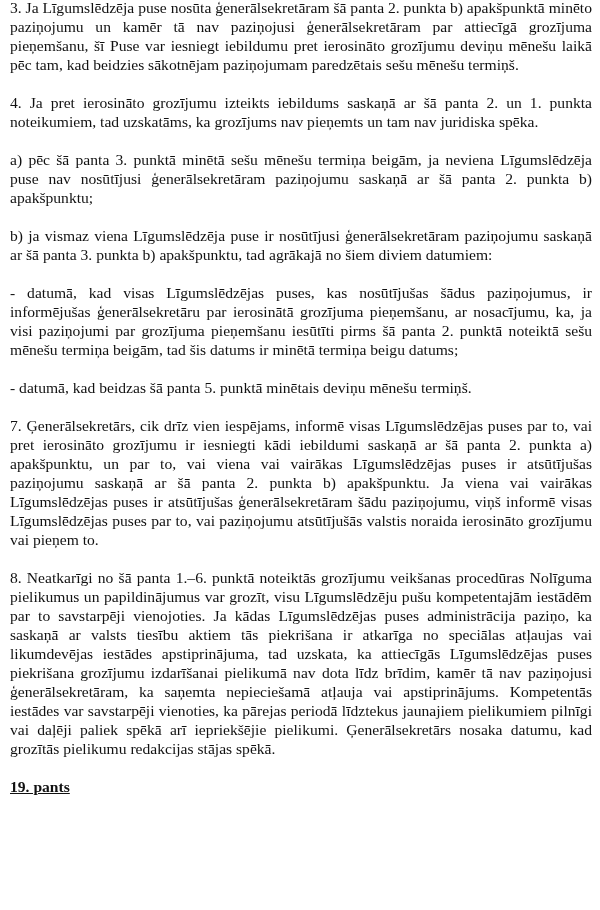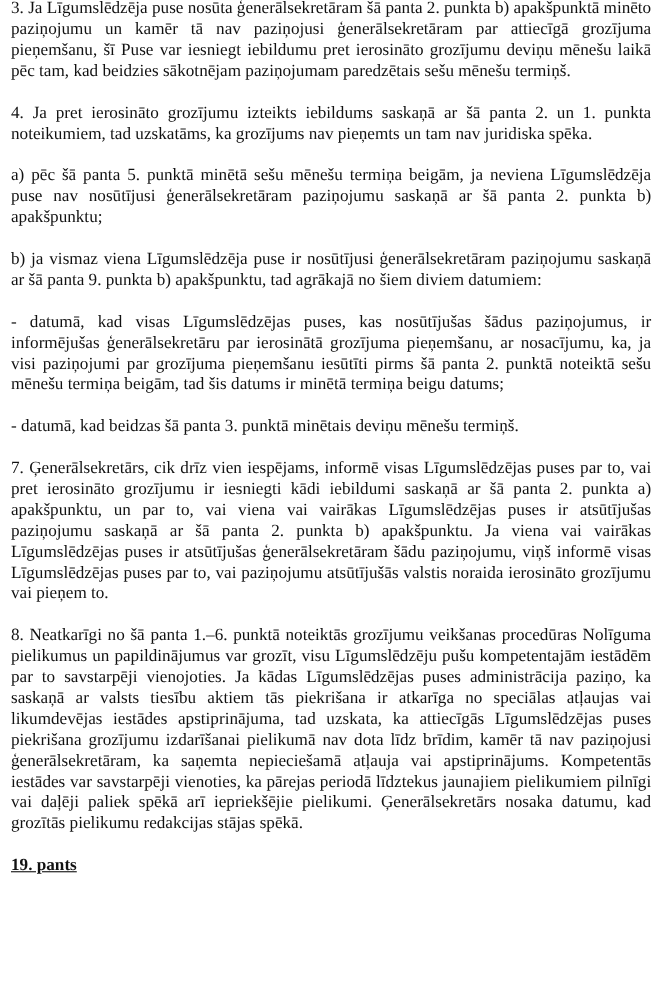--- a/index.html
+++ b/index.html
@@ -35,21 +35,21 @@
       margin: 0 0 19px 0;
       padding-top: 0px;
     }
   </style>
 </head>
 <body>
 
 <div class="page">
   <p>3. Ja Līgumslēdzēja puse nosūta ģenerālsekretāram šā panta 2. punkta b) apakšpunktā minēto paziņojumu un kamēr tā nav paziņojusi ģenerālsekretāram par attiecīgā grozījuma pieņemšanu, šī Puse var iesniegt iebildumu pret ierosināto grozījumu deviņu mēnešu laikā pēc tam, kad beidzies sākotnējam paziņojumam paredzētais sešu mēnešu termiņš.</p>
   <p>4. Ja pret ierosināto grozījumu izteikts iebildums saskaņā ar šā panta 2. un 1. punkta noteikumiem, tad uzskatāms, ka grozījums nav pieņemts un tam nav juridiska spēka.</p>
-  <p>a) pēc šā panta 5. punktā minētā sešu mēnešu termiņa beigām, ja neviena Līgumslēdzēja puse nav nosūtījusi ģenerālsekretāram paziņojumu saskaņā ar šā panta 2. punkta b) apakšpunktu;</p>
-  <p>b) ja vismaz viena Līgumslēdzēja puse ir nosūtījusi ģenerālsekretāram paziņojumu saskaņā ar šā panta 9. punkta b) apakšpunktu, tad agrākajā no šiem diviem datumiem:</p>
+  <p>a) pēc šā panta 3. punktā minētā sešu mēnešu termiņa beigām, ja neviena Līgumslēdzēja puse nav nosūtījusi ģenerālsekretāram paziņojumu saskaņā ar šā panta 2. punkta b) apakšpunktu;</p>
+  <p>b) ja vismaz viena Līgumslēdzēja puse ir nosūtījusi ģenerālsekretāram paziņojumu saskaņā ar šā panta 3. punkta b) apakšpunktu, tad agrākajā no šiem diviem datumiem:</p>
   <p>- datumā, kad visas Līgumslēdzējas puses, kas nosūtījušas šādus paziņojumus, ir informējušas ģenerālsekretāru par ierosinātā grozījuma pieņemšanu, ar nosacījumu, ka, ja visi paziņojumi par grozījuma pieņemšanu iesūtīti pirms šā panta 2. punktā noteiktā sešu mēnešu termiņa beigām, tad šis datums ir minētā termiņa beigu datums;</p>
-  <p>- datumā, kad beidzas šā panta 3. punktā minētais deviņu mēnešu termiņš.</p>
+  <p>- datumā, kad beidzas šā panta 5. punktā minētais deviņu mēnešu termiņš.</p>
   <p>7. Ģenerālsekretārs, cik drīz vien iespējams, informē visas Līgumslēdzējas puses par to, vai pret ierosināto grozījumu ir iesniegti kādi iebildumi saskaņā ar šā panta 2. punkta a) apakšpunktu, un par to, vai viena vai vairākas Līgumslēdzējas puses ir atsūtījušas paziņojumu saskaņā ar šā panta 2. punkta b) apakšpunktu. Ja viena vai vairākas Līgumslēdzējas puses ir atsūtījušas ģenerālsekretāram šādu paziņojumu, viņš informē visas Līgumslēdzējas puses par to, vai paziņojumu atsūtījušās valstis noraida ierosināto grozījumu vai pieņem to.</p>
   <p>8. Neatkarīgi no šā panta 1.–6. punktā noteiktās grozījumu veikšanas procedūras Nolīguma pielikumus un papildinājumus var grozīt, visu Līgumslēdzēju pušu kompetentajām iestādēm par to savstarpēji vienojoties. Ja kādas Līgumslēdzējas puses administrācija paziņo, ka saskaņā ar valsts tiesību aktiem tās piekrišana ir atkarīga no speciālas atļaujas vai likumdevējas iestādes apstiprinājuma, tad uzskata, ka attiecīgās Līgumslēdzējas puses piekrišana grozījumu izdarīšanai pielikumā nav dota līdz brīdim, kamēr tā nav paziņojusi ģenerālsekretāram, ka saņemta nepieciešamā atļauja vai apstiprinājums. Kompetentās iestādes var savstarpēji vienoties, ka pārejas periodā līdztekus jaunajiem pielikumiem pilnīgi vai daļēji paliek spēkā arī iepriekšējie pielikumi. Ģenerālsekretārs nosaka datumu, kad grozītās pielikumu redakcijas stājas spēkā.</p>
   <p class="heading">19. pants</p>
 
 </div>
 
 </body></html>

